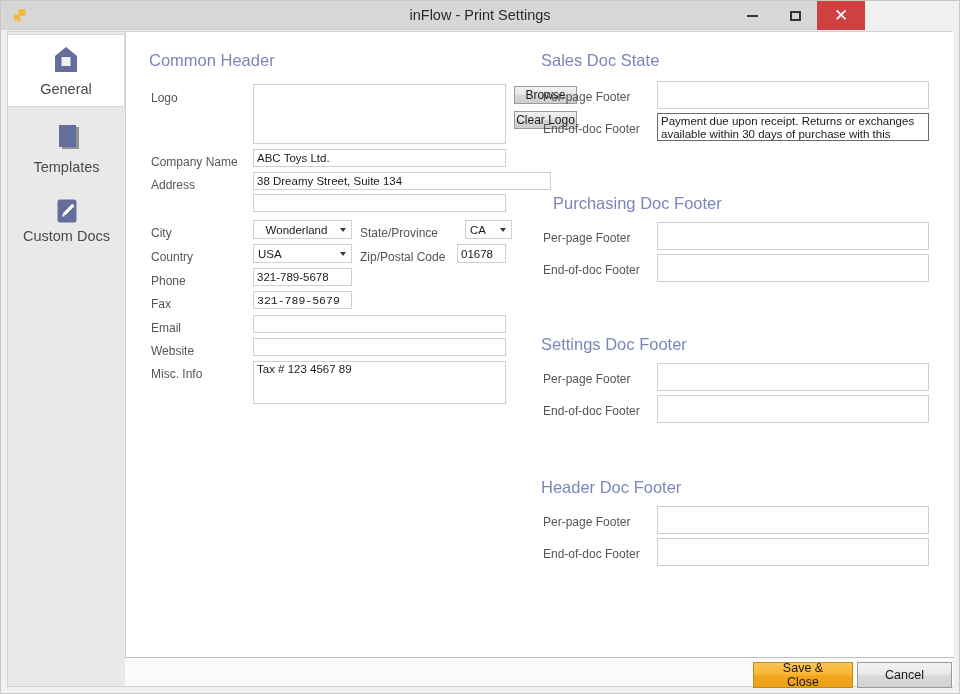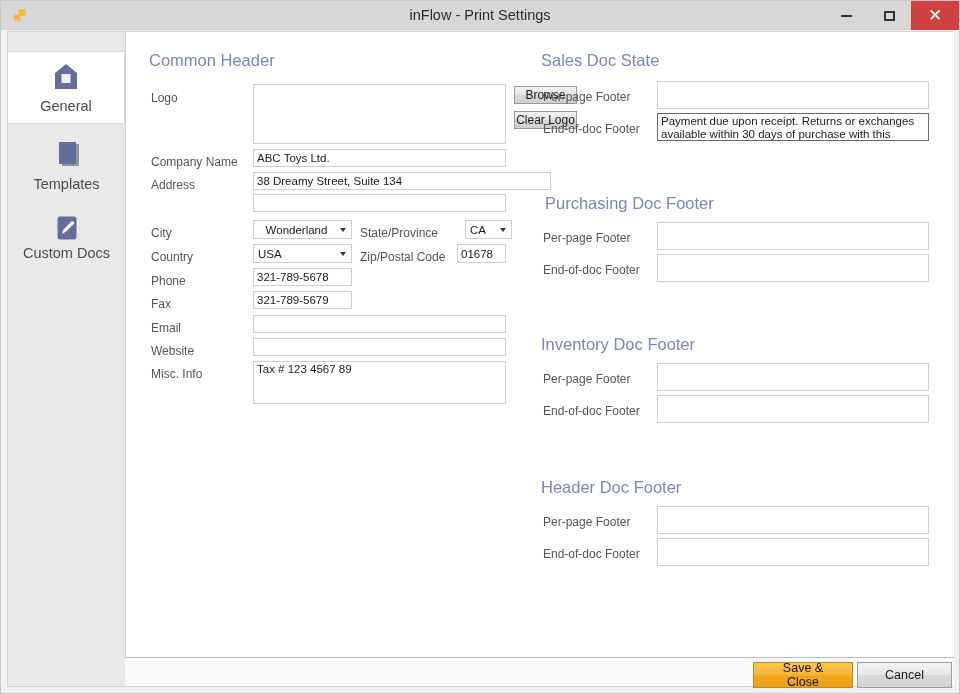--- a/index.html
+++ b/index.html
@@ -16,21 +16,21 @@
     left: 0; top: 0;
     width: 960px; height: 694px;
     background: #f0f0f0;
     border: 1px solid #c8c8c8;
   }
 
   
   .titlebar {
     position: absolute;
     left: 0; top: 0;
-    width: 958px; height: 29px;
+    width: 864px; height: 29px;
     background: #d7d7d7;
     border-bottom: 1px solid #cfcfcf;
   }
   .app-icon {
     position: absolute;
     left: 10px; top: 6px;
     width: 18px; height: 18px;
   }
   .title-text {
     position: absolute;
@@ -250,21 +250,21 @@
       <button class="win-btn close">
         <span class="glyph-close">✕</span>
       </button>
     </div>
   </div>
 
   <div class="body-area">
 
     <div class="sidebar">
 
-      <div class="side-item active" style="margin-top:19px;">
+      <div class="side-item active" style="margin-top:2px;">
         <span class="side-icon">
           <svg width="34" height="34" viewBox="0 0 34 34">
             <path d="M17 4 L28 13 L28 29 L6 29 L6 13 Z" fill="#636e9c"></path>
             <rect x="12.5" y="14" width="9" height="9" fill="#eeeef4"></rect>
           </svg>
         </span>
         <span class="side-label">General</span>
       </div>
 
       <div class="side-item" style="margin-top:6px;">
@@ -329,21 +329,21 @@
               <i class="tri"></i>
             </span>
         </div>
         <span class="lbl" style="left:211px; top:218px;">Zip/Postal Code</span>
         <input class="fld" style="left: 308px; top: 212px; width: 49px; height: 19px;" value="01678">
 
         <span class="lbl" style="left:2px; top:242px;">Phone</span>
         <input class="fld" style="left: 104px; top: 236px; width: 99px; height: 18px;" value="321-789-5678">
 
         <span class="lbl" style="left:2px; top:265px;">Fax</span>
-        <input class="fld" style="left: 104px; top: 259px; width: 99px; height: 18px;" value="321-789-5679">
+        <input class="fld" style="left: 104px; top: 259px; width: 99px; height: 18px; font-family: Liberation Mono, monospace;" value="321-789-5679">
 
         <span class="lbl" style="left:2px; top:289px;">Email</span>
         <input class="fld" style="left: 104px; top: 283px; width: 253px; height: 18px;" value="">
 
         <span class="lbl" style="left:2px; top:312px;">Website</span>
         <input class="fld" style="left: 104px; top: 306px; width: 253px; height: 18px;" value="">
 
         <span class="lbl" style="left:2px; top:335px;">Misc. Info</span>
         <textarea class="fld" style="left: 104px; top: 329px; width: 253px; height: 43px;">Tax # 123 4567 89</textarea>
       </div>
@@ -352,29 +352,29 @@
 
         <div>
           <h2 class="sec-title" style="left:0; top:19px;">Sales Doc State</h2>
           <span class="lbl" style="left:2px; top:58px;">Per-page Footer</span>
           <textarea class="fld" style="left: 116px; top: 49px; width: 272px; height: 28px;"></textarea>
           <span class="lbl" style="left:2px; top:90px;">End-of-doc Footer</span>
           <textarea class="fld focused" style="left: 116px; top: 81px; width: 272px; height: 28px;">Payment due upon receipt. Returns or exchanges available within 30 days of purchase with this receipt. </textarea>
         </div>
 
         <div>
-          <h2 class="sec-title" style="left:4px; top:162px;">Purchasing Doc Footer</h2>
+          <h2 class="sec-title" style="left:12px; top:162px;">Purchasing Doc Footer</h2>
           <span class="lbl" style="left:2px; top:199px;">Per-page Footer</span>
           <textarea class="fld" style="left: 116px; top: 190px; width: 272px; height: 28px;"></textarea>
           <span class="lbl" style="left:2px; top:231px;">End-of-doc Footer</span>
           <textarea class="fld" style="left: 116px; top: 222px; width: 272px; height: 28px;"></textarea>
         </div>
 
         <div>
-          <h2 class="sec-title" style="left:0; top:303px;">Inventory Doc Footer</h2>
+          <h2 class="sec-title" style="left:0; top:303px;">Settings Doc Footer</h2>
           <span class="lbl" style="left:2px; top:340px;">Per-page Footer</span>
           <textarea class="fld" style="left: 116px; top: 331px; width: 272px; height: 28px;"></textarea>
           <span class="lbl" style="left:2px; top:372px;">End-of-doc Footer</span>
           <textarea class="fld" style="left: 116px; top: 363px; width: 272px; height: 28px;"></textarea>
         </div>
 
         <div>
           <h2 class="sec-title" style="left:0; top:446px;">Header Doc Footer</h2>
           <span class="lbl" style="left:2px; top:483px;">Per-page Footer</span>
           <textarea class="fld" style="left: 116px; top: 474px; width: 272px; height: 28px;"></textarea>

